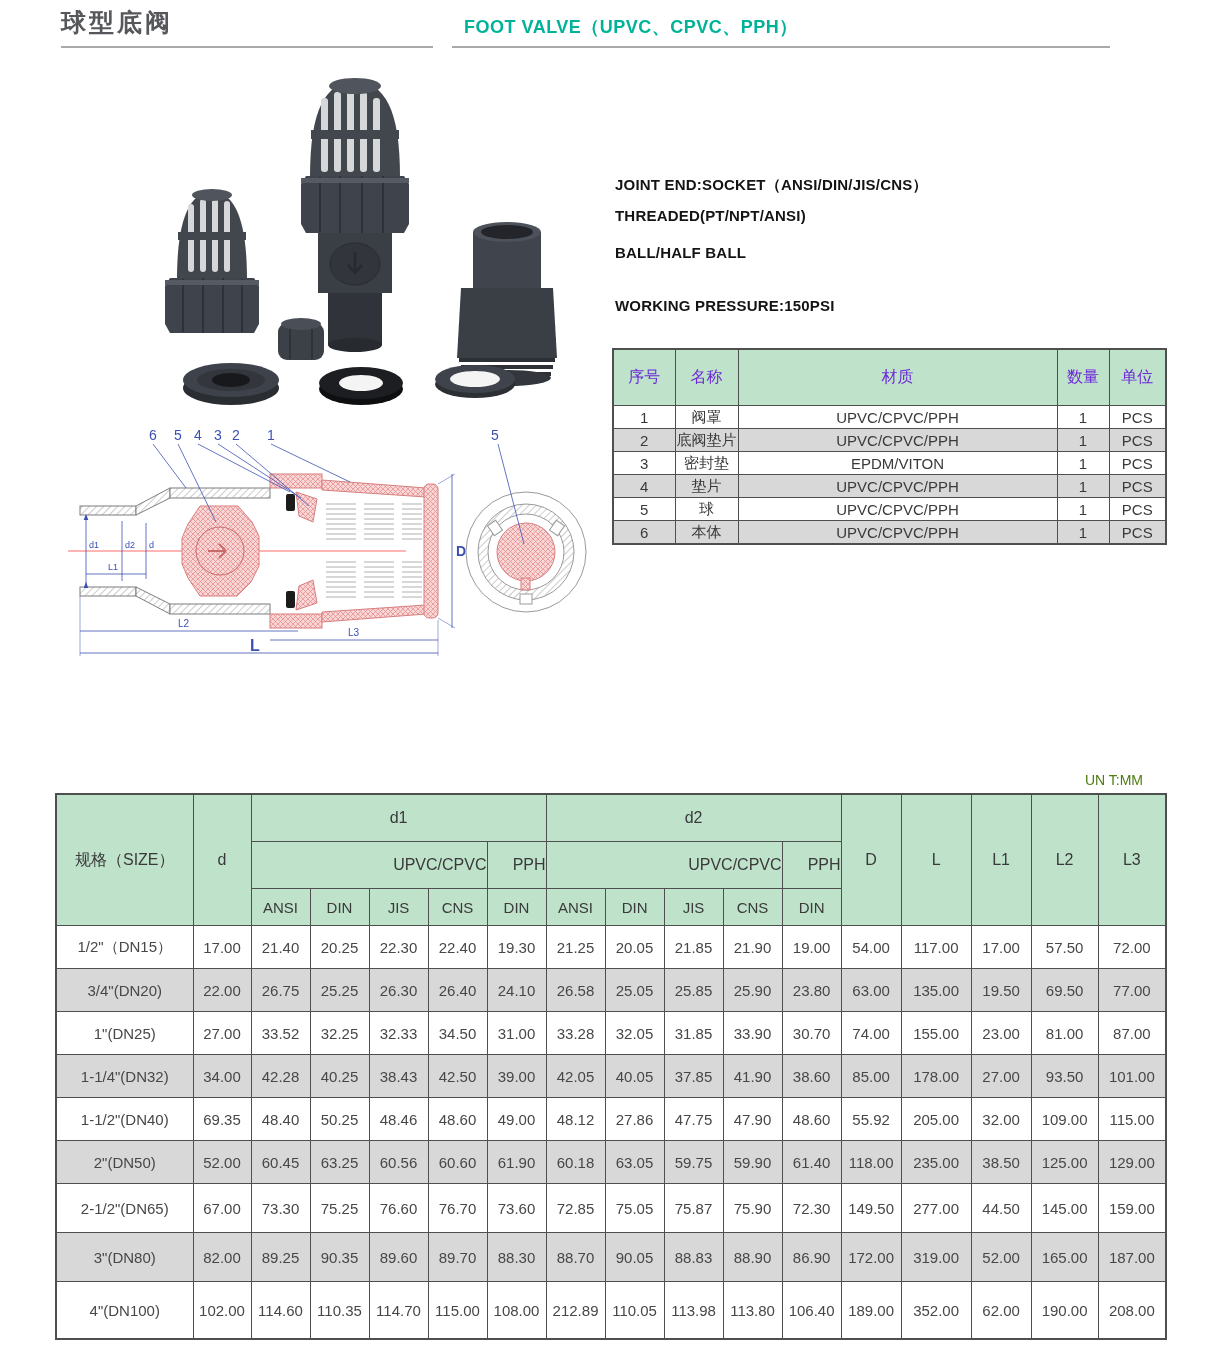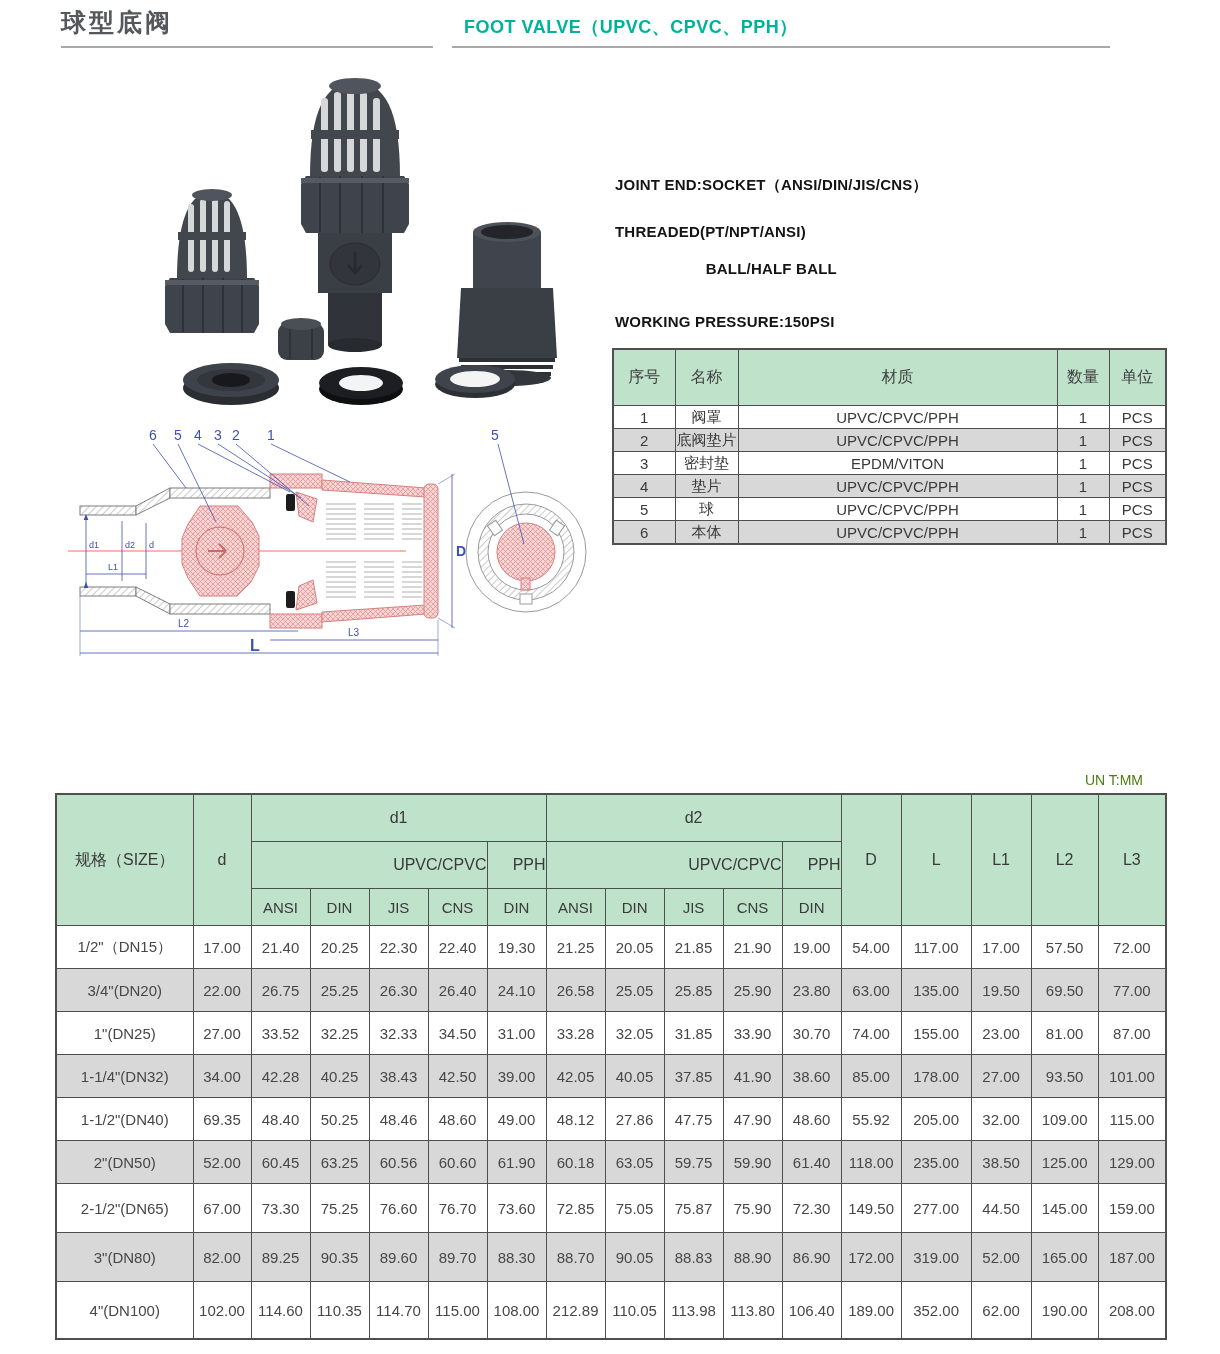--- a/index.html
+++ b/index.html
@@ -15,32 +15,32 @@
   .title-en{
     position:absolute;left:452px;top:3px;margin:12px;
     font-size:18px;font-weight:bold;color:var(--accent-teal,#00b398);letter-spacing:.5px;
   }
   .rule{position:absolute;top:46px;height:2px;background:#a9a9a9;}
   .rule-left{left:61px;width:372px;}
   .rule-right{left:452px;width:658px;}
   
   .specs{position:absolute;left:615px;top:176px;}
   .spec-line{font-size:15px;font-weight:bold;color:#141414;letter-spacing:.2px;}
-  .spec-line:nth-child(1){margin-bottom:28px;}
+  .spec-line:nth-child(1){margin-bottom:12px;}
   .spec-line:nth-child(2){margin-bottom:20px;}
-  .spec-line:nth-child(3){margin-bottom:36px;text-align:center;}
+  .spec-line:nth-child(3){margin-bottom:36px;}
   
   table{border-collapse:collapse;table-layout:fixed;}
   .parts{position:absolute;left:612px;top:348px;width:553px;}
   .parts th,.parts td{
     border:1px solid var(--border-dark,#4f4f4f);
     text-align:center;vertical-align:middle;padding:0;overflow:hidden;white-space:nowrap;
   }
   .parts th{height:55px;background:var(--table-header-green,#bfe2cb);
-    font-size:16px;font-weight:normal;color:#404040;}
+    font-size:16px;font-weight:normal;color:#6d28d9;}
   .parts td{height:22px;font-size:15px;color:#3a3a3a;background:#fff;}
   .parts tr.alt td{background:var(--row-alt-gray,#d8d8d8);}
   .parts{border:2px solid var(--border-dark,#4f4f4f);}
   
   .unit-note{position:absolute;right:85px;top:772px;font-size:14px;color:#4d7c0f;}
   .dims{position:absolute;left:55px;top:793px;width:1110px;border:2px solid var(--border-dark,#4f4f4f);}
   .dims th,.dims td{
     border:1px solid var(--border-dark,#4f4f4f);
     text-align:center;vertical-align:middle;padding:0;overflow:hidden;white-space:nowrap;
   }

